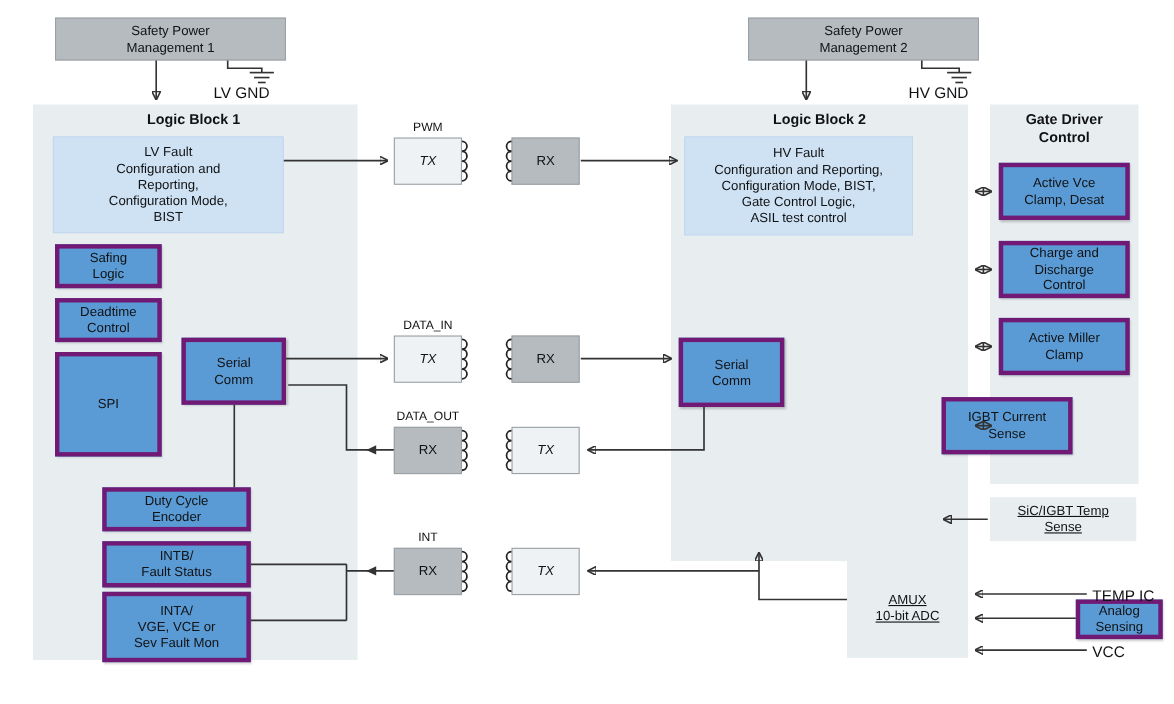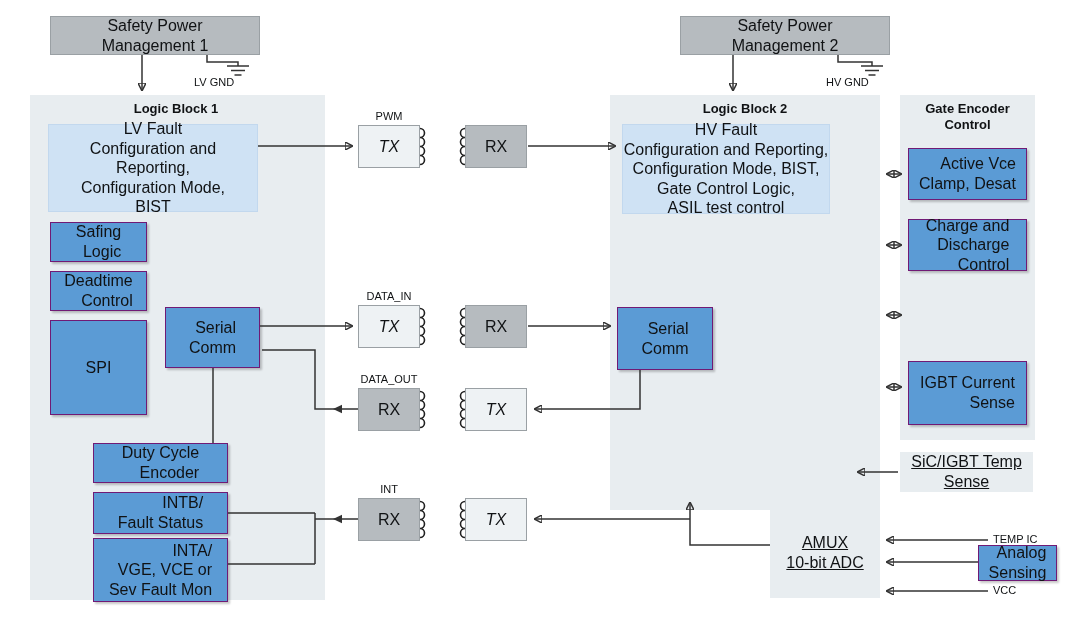--- a/index.html
+++ b/index.html
@@ -1,45 +1,45 @@
 <!DOCTYPE html>
 <html style="--block_blue: #5b9bd5; --light_blue: #cfe2f4; --container: #e8edf0; --gray: #b6bbbf;"><head>
 <meta charset="utf-8">
 <style>
   html,body{margin:0;padding:0;background:#fff;font-family:"Liberation Sans",sans-serif;}
   .canvas{position:relative;width:1067px;height:640px;background:#ffffff;overflow:hidden;}
   .box{position:absolute;display:flex;align-items:center;justify-content:center;
-       text-align:center;white-space:pre-line;font-size:16px;line-height:1.22;color:#101214;box-sizing:border-box;}
-  .blue{background:var(--block_blue,#5b9bd5);border:1px solid #701a75;box-shadow:1.5px 1.5px 2px rgba(0,0,0,.22);text-align:right;}
+       text-align:center;white-space:pre-line;font-size:12px;line-height:1.22;color:#101214;box-sizing:border-box;}
+  .blue{background:var(--block_blue,#5b9bd5);border:4px solid #701a75;box-shadow:1.5px 1.5px 2px rgba(0,0,0,.22);}
   .lightblue{background:var(--light_blue,#cfe2f4);border:1px solid #c2d8ee;}
   .graybox{background:var(--gray,#b6bbbf);border:1px solid #9aa0a4;}
   .lightbox{background:#eef2f4;border:1px solid #9aa0a4;font-style:italic;}
   .fill{background:var(--container,#e8edf0);text-decoration:underline;}
   .container-block{position:absolute;background:var(--container,#e8edf0);}
   .block-title{position:absolute;font-weight:bold;font-size:13px;color:#101214;
                text-align:center;white-space:pre-line;line-height:1.2;}
   .port-label{position:absolute;font-size:11px;color:#101214;text-align:center;}
-  .small-label{position:absolute;font-size:11px;color:#101214;white-space:nowrap;}
+  .small-label{position:absolute;font-size:14px;color:#101214;white-space:nowrap;}
   svg.overlay{position:absolute;left:0;top:0;pointer-events:none;}
   svg.overlay path, svg.overlay line{stroke:#333;stroke-width:1.5;fill:none;}
   svg.overlay .coil{stroke:#222;stroke-width:1.6;fill:none;}
   svg.overlay .gnd{stroke:#333;stroke-width:1.8;fill:none;}
 </style>
 </head>
 <body>
 
 <div class="canvas">
 
   <div class="container-block" style="left:30px;top:95px;width:295px;height:505px"></div>
   <div class="container-block" style="left:610px;top:95px;width:270px;height:415px"></div>
   <div class="container-block" style="left:900px;top:95px;width:135px;height:345px"></div>
 
   <div class="block-title" style="left:30px;top:101px;width:292px">Logic Block 1</div>
   <div class="block-title" style="left:610px;top:101px;width:270px">Logic Block 2</div>
-  <div class="block-title" style="left:900px;top:101px;width:135px">Gate Encoder
+  <div class="block-title" style="left:900px;top:101px;width:135px">Gate Driver
 Control</div>
 
   <div class="box graybox" style="left:50px;top:16px;width:210px;height:39px">Safety Power
 Management 1</div>
   <div class="box graybox" style="left:680px;top:16px;width:210px;height:39px">Safety Power
 Management 2</div>
   <div class="small-label" style="left:194px;top:76px">LV GND</div>
   <div class="small-label" style="left:826px;top:76px">HV GND</div>
 
   <div class="box lightblue" style="left:48px;top:124px;width:210px;height:88px">LV Fault
@@ -85,21 +85,23 @@
   <div class="box blue" style="left:617px;top:307px;width:96px;height:63px">Serial
 Comm</div>
   <div class="box fill" style="left:770px;top:507px;width:110px;height:91px">AMUX
 10-bit ADC</div>
 
   <div class="box blue" style="left:908px;top:148px;width:119px;height:52px">Active Vce
 Clamp, Desat</div>
   <div class="box blue" style="left:908px;top:219px;width:119px;height:52px">Charge and
 Discharge
 Control</div>
-  <div class="box blue" style="left:908px;top:361px;width:119px;height:64px">IGBT Current
+  <div class="box blue" style="left:908px;top:289px;width:119px;height:52px">Active Miller
+Clamp</div>
+  <div class="box blue" style="left:856px;top:361px;width:119px;height:52px">IGBT Current
 Sense</div>
 
   <div class="box fill" style="left:900px;top:452px;width:133px;height:40px">SiC/IGBT Temp
 Sense</div>
   <div class="box blue" style="left:978px;top:545px;width:79px;height:36px">Analog
 Sensing</div>
   <div class="small-label" style="left:993px;top:533px">TEMP IC</div>
   <div class="small-label" style="left:993px;top:584px">VCC</div>
 
   <svg class="overlay" width="1067" height="640" viewBox="0 0 1067 640">

